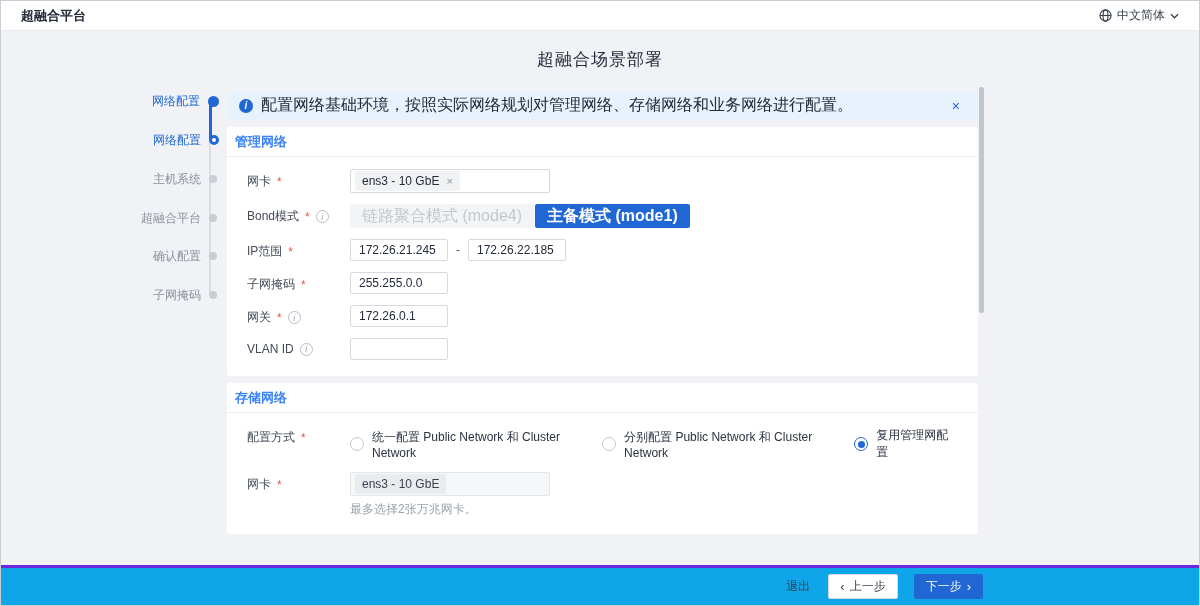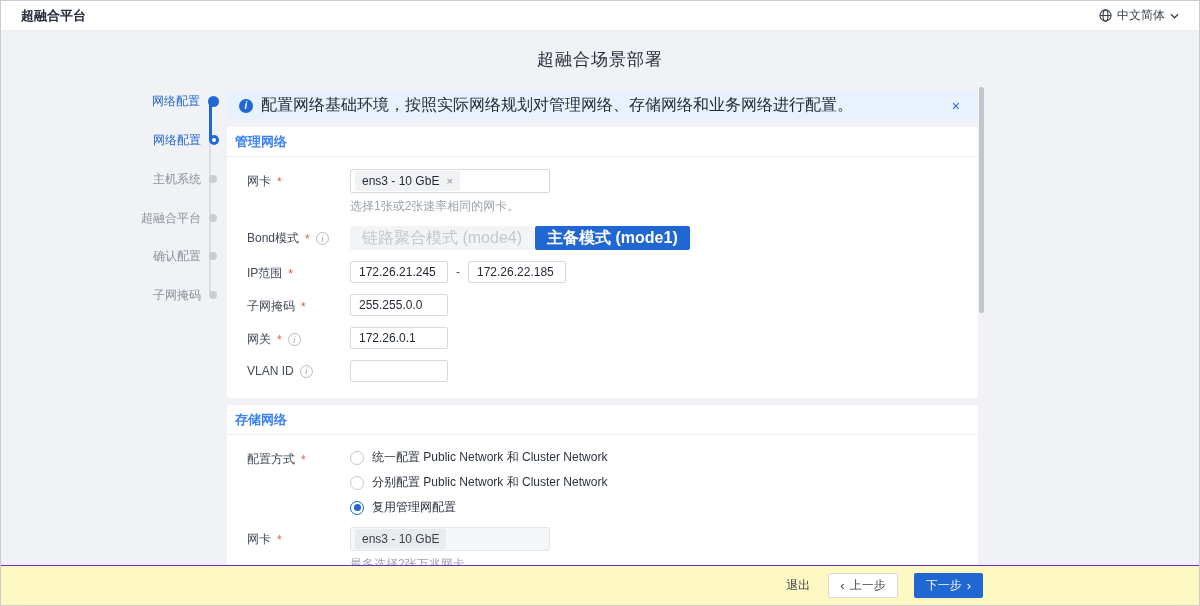--- a/index.html
+++ b/index.html
@@ -70,34 +70,34 @@
               display:flex; align-items:center; cursor:pointer; }
   .bond-btn.off { background:#f3f4f6; color:#c3c8d0; cursor:not-allowed; }
   .bond-btn.on { background:#2067d4; color:#fff; font-weight:bold; }
 
   .txt-input { height:22px; width:98px; border:1px solid #d6dae0; border-radius:2px;
                font-size:12px; color:#252b3a; padding:0 8px;
                font-family:"Liberation Sans","DejaVu Sans",sans-serif; }
   .range { display:flex; align-items:center; gap:8px; }
   .range-sep { font-size:12px; color:#4a5160; }
 
-  .radio-group { display:flex; flex-direction:column; gap:8px; padding-top:2px; }
+  .radio-group { display:flex; flex-direction:row; padding-top:2px; }
   .radio-row { display:flex; align-items:center; gap:8px; font-size:12px; color:#2b3240; cursor:pointer; }
   .radio { width:14px; height:14px; border-radius:50%; border:1px solid #c4c9d1; background:#fff; flex:0 0 auto;
            display:flex; align-items:center; justify-content:center; }
   .radio.checked { border-color:#2067d4; }
   .radio.checked::after { content:""; width:7px; height:7px; border-radius:50%; background:#2067d4; }
 
   
   .scroll-thumb { position:absolute; left:978px; top:86px; width:5px; height:226px;
                   background:#c2c5cb; border-radius:3px; cursor:grab; }
 
   
-  .footer { position:absolute; left:0; bottom:0; width:1198px; height:40px; background:#fef9c3;
-            border-top:1px solid #6d28d9; display:flex; align-items:center;
+  .footer { position:absolute; left:0; bottom:0; width:1198px; height:40px; background:#0ea5e9;
+            border-top:3px solid #6d28d9; display:flex; align-items:center;
             justify-content:flex-end; padding-right:216px; gap:16px; z-index:5; }
   .btn { height:25px; border-radius:2px; font-size:12px; display:flex; align-items:center;
          gap:5px; cursor:pointer; border:none;
          font-family:"Liberation Sans","DejaVu Sans",sans-serif; }
   .btn-text { background:transparent; color:#39414e; padding:0 2px; }
   .btn-plain { background:#fff; border:1px solid #d6dae0; color:#39414e; padding:0 11px; }
   .btn-primary { background:#2067d4; color:#fff; padding:0 12px; }
   .chev { font-size:13px; line-height:1; }
 </style>
 </head>
@@ -169,21 +169,20 @@
             <span>网卡</span>
               <span class="req">*</span>
           </div>
           <div class="ctrl">
             <div class="select-box">
               <span class="tag">
                 <span>ens3 - 10 GbE</span>
                 <span class="tag-x">×</span>
               </span>
             </div>
-            <div class="hint">选择1张或2张速率相同的网卡。</div>
           </div>
         </div>
 
         <div class="form-row">
           <div class="form-label">
             <span>Bond模式</span>
               <span class="req">*</span>
             <span class="q-icon">i</span>
           </div>
           <div class="bond-group">

